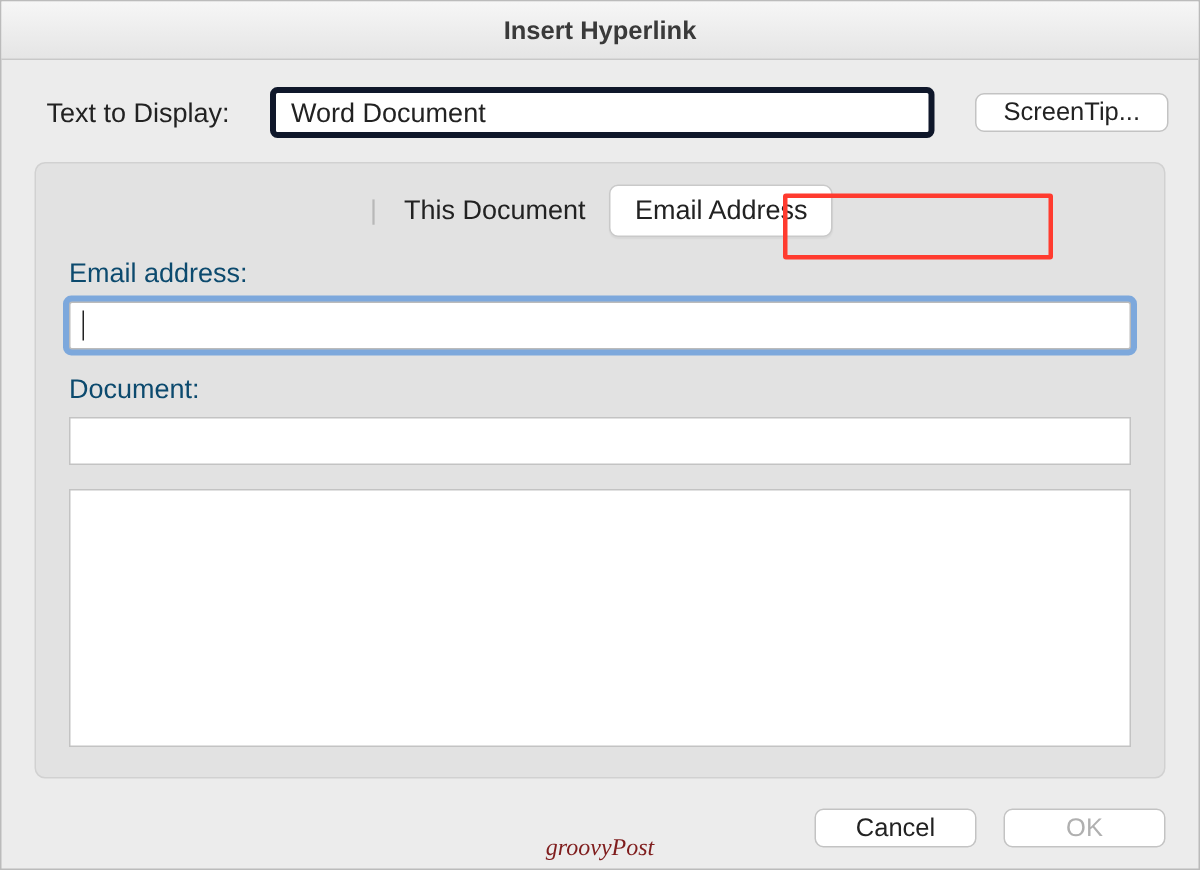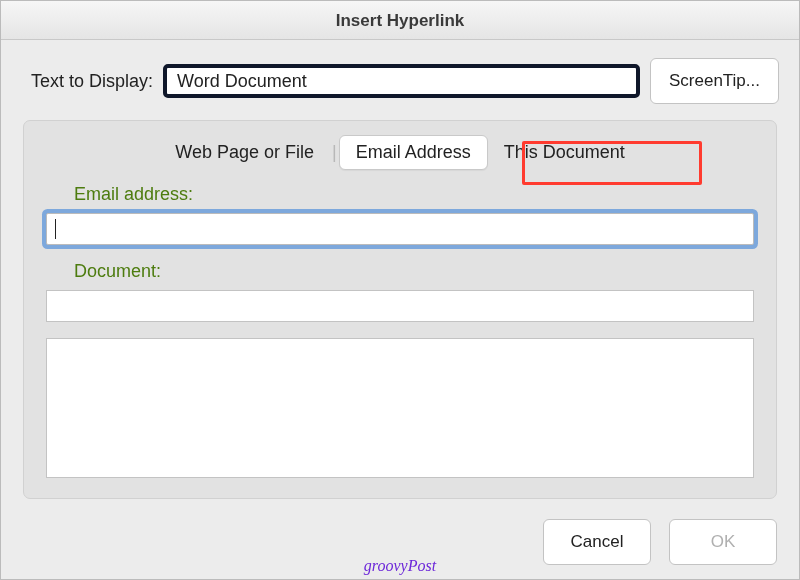--- a/index.html
+++ b/index.html
@@ -24,40 +24,40 @@
       text-align: center;
       padding: 10px 0 8px 0;
       font-size: 17px;
       font-weight: 700;
       color: #3a3a3a;
     }
     .top-row {
       display: flex;
       align-items: center;
       padding: 18px 20px 16px 24px;
-      gap: 10px;
+      gap: 27px;
     }
     .top-label {
       font-size: 18px;
       color: #222;
       white-space: nowrap;
       padding-left: 6px;
     }
     .display-input {
       flex: 1;
       height: 34px;
       border: 4px solid #0f172a;
       border-radius: 5px;
       background: #fff;
       padding: 0 10px;
       font-size: 18px;
       color: #222;
     }
     .btn {
-      height: 46px;
+      height: 26px;
       padding: 0 18px;
       border: 1px solid #c3c3c3;
       border-radius: 6px;
       background: #ffffff;
       font-size: 17px;
       color: #222;
       cursor: pointer;
     }
     .btn.disabled { color: #b0b0b0; cursor: default; }
     .panel-wrap {
@@ -103,23 +103,22 @@
       box-shadow: 0 1px 1px rgba(0,0,0,0.05);
     }
     .highlight-box {
       position: absolute;
       border: 3px solid #ff3b2f;
       border-radius: 2px;
       pointer-events: none;
     }
     .field-label {
       font-size: 18px;
-      color: #4d7c0f;
+      color: #0c4a6e;
       margin-bottom: 8px;
-      margin-left: 28px;
     }
     .text-input {
       width: 100%;
       height: 32px;
       border: 1px solid #c3c3c3;
       background: #fff;
       padding: 0 8px;
       font-size: 17px;
       border-radius: 0;
     }
@@ -156,21 +155,21 @@
       gap: 18px;
       padding: 8px 22px 14px 22px;
       position: relative;
     }
     .watermark {
       position: absolute;
       left: 50%;
       transform: translateX(-50%);
       bottom: 4px;
       font-size: 16px;
-      color: #6d28d9;
+      color: #7f1d1d;
       font-style: italic;
       font-family: Georgia, serif;
       pointer-events: none;
     }
     .cancel-btn, .ok-btn {
       width: 108px;
     }
     .highlight-pos {
       top: 6px;
       left: 476px;
@@ -188,24 +187,23 @@
   <div class="top-row">
     <span class="top-label">Text to Display:</span>
     <input class="display-input" type="text" value="Word Document" style="">
     <button class="btn">ScreenTip...</button>
   </div>
 
   <div class="panel-wrap">
     <div class="panel">
 
       <div class="tabs">
-        <span class="tab">Web Page or File</span>
         <span class="tab-sep">|</span>
+        <span class="tab">This Document</span>
         <span class="tab active">Email Address</span>
-        <span class="tab">This Document</span>
         <div class="highlight-box highlight-pos"></div>
       </div>
 
       <div class="field-label">Email address:</div>
       <div class="input-caret">
         <input class="text-input focused" type="text" value="" style="">
       </div>
 
       <div class="spacer-sm"></div>
 

